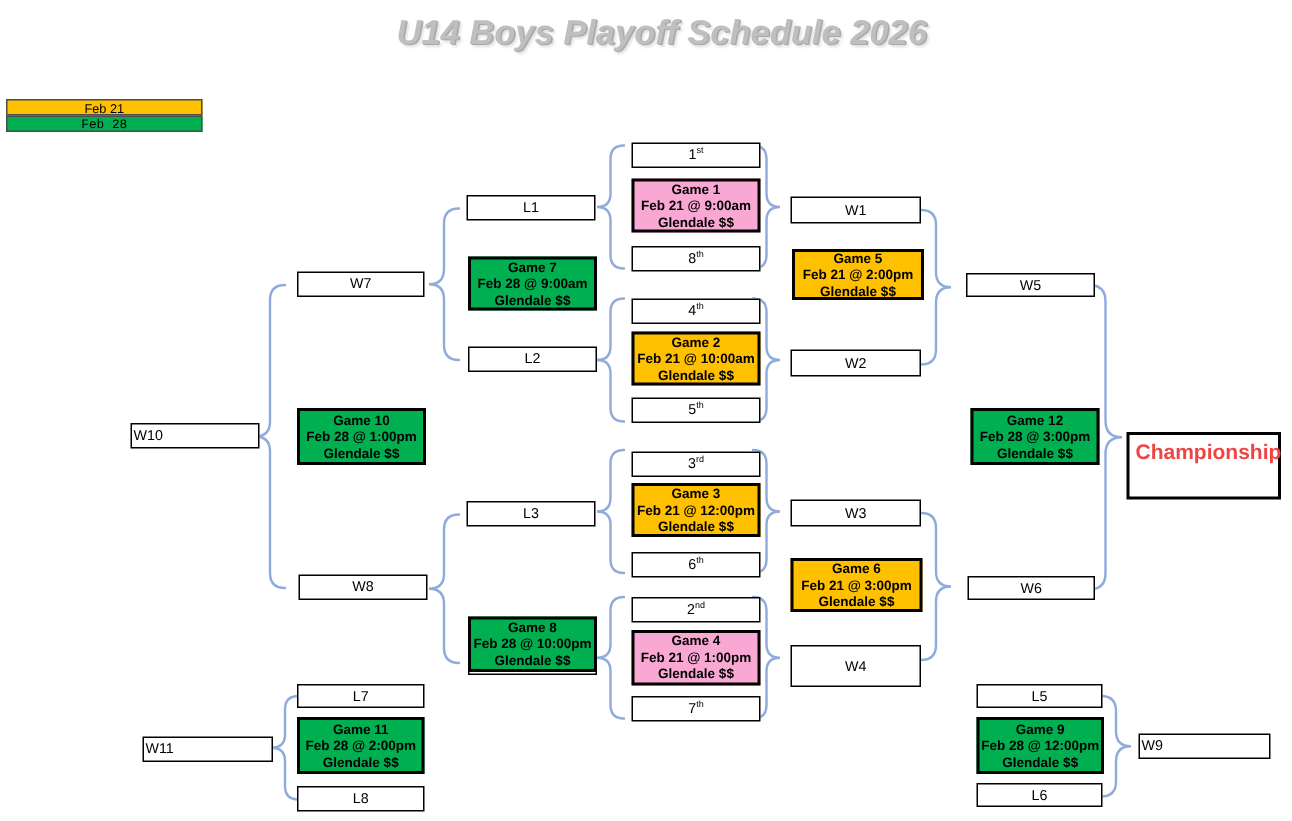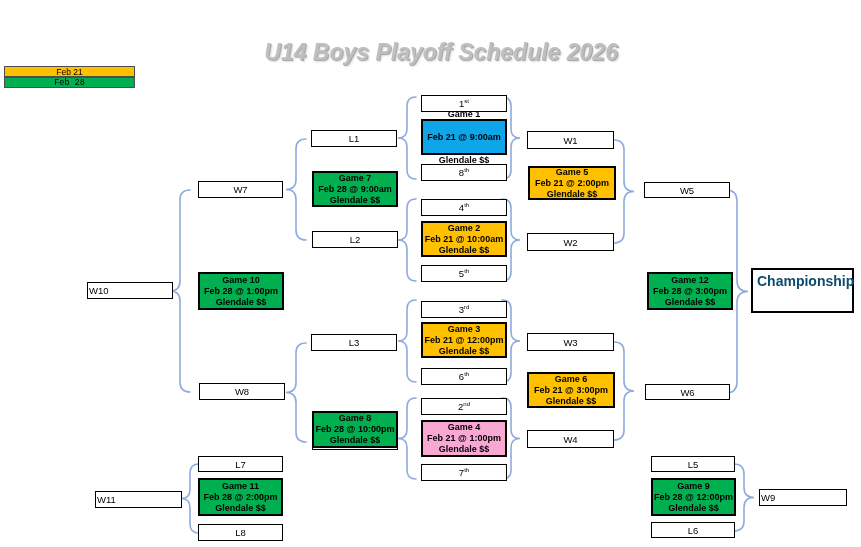--- a/index.html
+++ b/index.html
@@ -14,26 +14,26 @@
   .bx.leftalign{justify-content:flex-start;padding-left:1px;}
   .bx sup{font-size:6px;align-self:flex-start;margin-top:2px;line-height:6px;}
 
   
   .game{position:absolute;box-sizing:border-box;border:2px solid #000;
         display:flex;flex-direction:column;align-items:center;justify-content:center;
         font-weight:bold;font-size:9px;line-height:11px;text-align:center;color:#000;}
 
   
   .champ{position:absolute;box-sizing:border-box;border:2px solid #000;background:#fff;
-         font-weight:bold;font-size:14px;color:#0c4a6e;padding:3px 4px;text-align:center;}
+         font-weight:bold;font-size:14px;color:#ef4444;padding:3px 4px;text-align:center;margin-top:20px;}
 
   
   .title{position:absolute;top:8px;left:50%;transform:translateX(-47%);
          font-size:23px;font-weight:bold;font-style:italic;color:#bfbfbf;
-         text-shadow:1px 1px 0 #a9a9a9, 2px 2px 2px #dedede;white-space:nowrap;margin-top:31px;}
+         text-shadow:1px 1px 0 #a9a9a9, 2px 2px 2px #dedede;white-space:nowrap;}
   .logo{position:absolute;left:8px;top:2px;display:flex;align-items:flex-start;}
   .logo-text{margin-left:-9px;margin-top:2px;text-align:center;}
   .logo-acro{font-size:27px;line-height:26px;font-weight:800;font-style:italic;
              color:#a6a6a6;letter-spacing:1px;}
   .logo-sub{font-size:5px;line-height:6px;color:#b5b5b5;}
 
   
   .legend{position:absolute;left:4px;top:66px;width:131px;}
   .legend-row{box-sizing:border-box;height:11px;border:1px solid #4d4d4d;
               display:flex;align-items:center;justify-content:center;
@@ -97,21 +97,21 @@
     </div>
   <div class="bx" style="left:421px;top:398px;width:86px;height:17px">
       <span>2</span>
       <sup>nd</sup>
     </div>
   <div class="bx" style="left:421px;top:464px;width:86px;height:17px">
       <span>7</span>
       <sup>th</sup>
     </div>
 
-  <div class="game" style="left: 421px; top: 119px; width: 86px; height: 36px; background: #0ea5e9; gap: 12px;">
+  <div class="game" style="left: 421px; top: 119px; width: 86px; height: 36px; background: #f9a8d4;">
     <div>Game 1</div>
       <div>Feb 21 @ 9:00am</div>
       <div>Glendale $$</div>
   </div>
   <div class="game" style="left: 421px; top: 221px; width: 86px; height: 36px; background: rgb(255, 192, 0);">
     <div>Game 2</div>
       <div>Feb 21 @ 10:00am</div>
       <div>Glendale $$</div>
   </div>
   <div class="game" style="left: 421px; top: 322px; width: 86px; height: 36px; background: rgb(255, 192, 0);">
@@ -127,21 +127,21 @@
 
   <div class="bx" style="left:527px;top:131px;width:87px;height:18px">
       <span>W1</span>
     </div>
   <div class="bx" style="left:527px;top:233px;width:87px;height:18px">
       <span>W2</span>
     </div>
   <div class="bx" style="left:527px;top:333px;width:87px;height:18px">
       <span>W3</span>
     </div>
-  <div class="bx" style="left:527px;top:430px;width:87px;height:18px">
+  <div class="bx" style="left:527px;top:430px;width:87px;height:28px">
       <span>W4</span>
     </div>
 
   <div class="game" style="left: 528px; top: 166px; width: 88px; height: 34px; background: rgb(255, 192, 0);">
     <div>Game 5</div>
       <div>Feb 21 @ 2:00pm</div>
       <div>Glendale $$</div>
   </div>
   <div class="game" style="left: 527px; top: 372px; width: 88px; height: 36px; background: rgb(255, 192, 0);">
     <div>Game 6</div>

